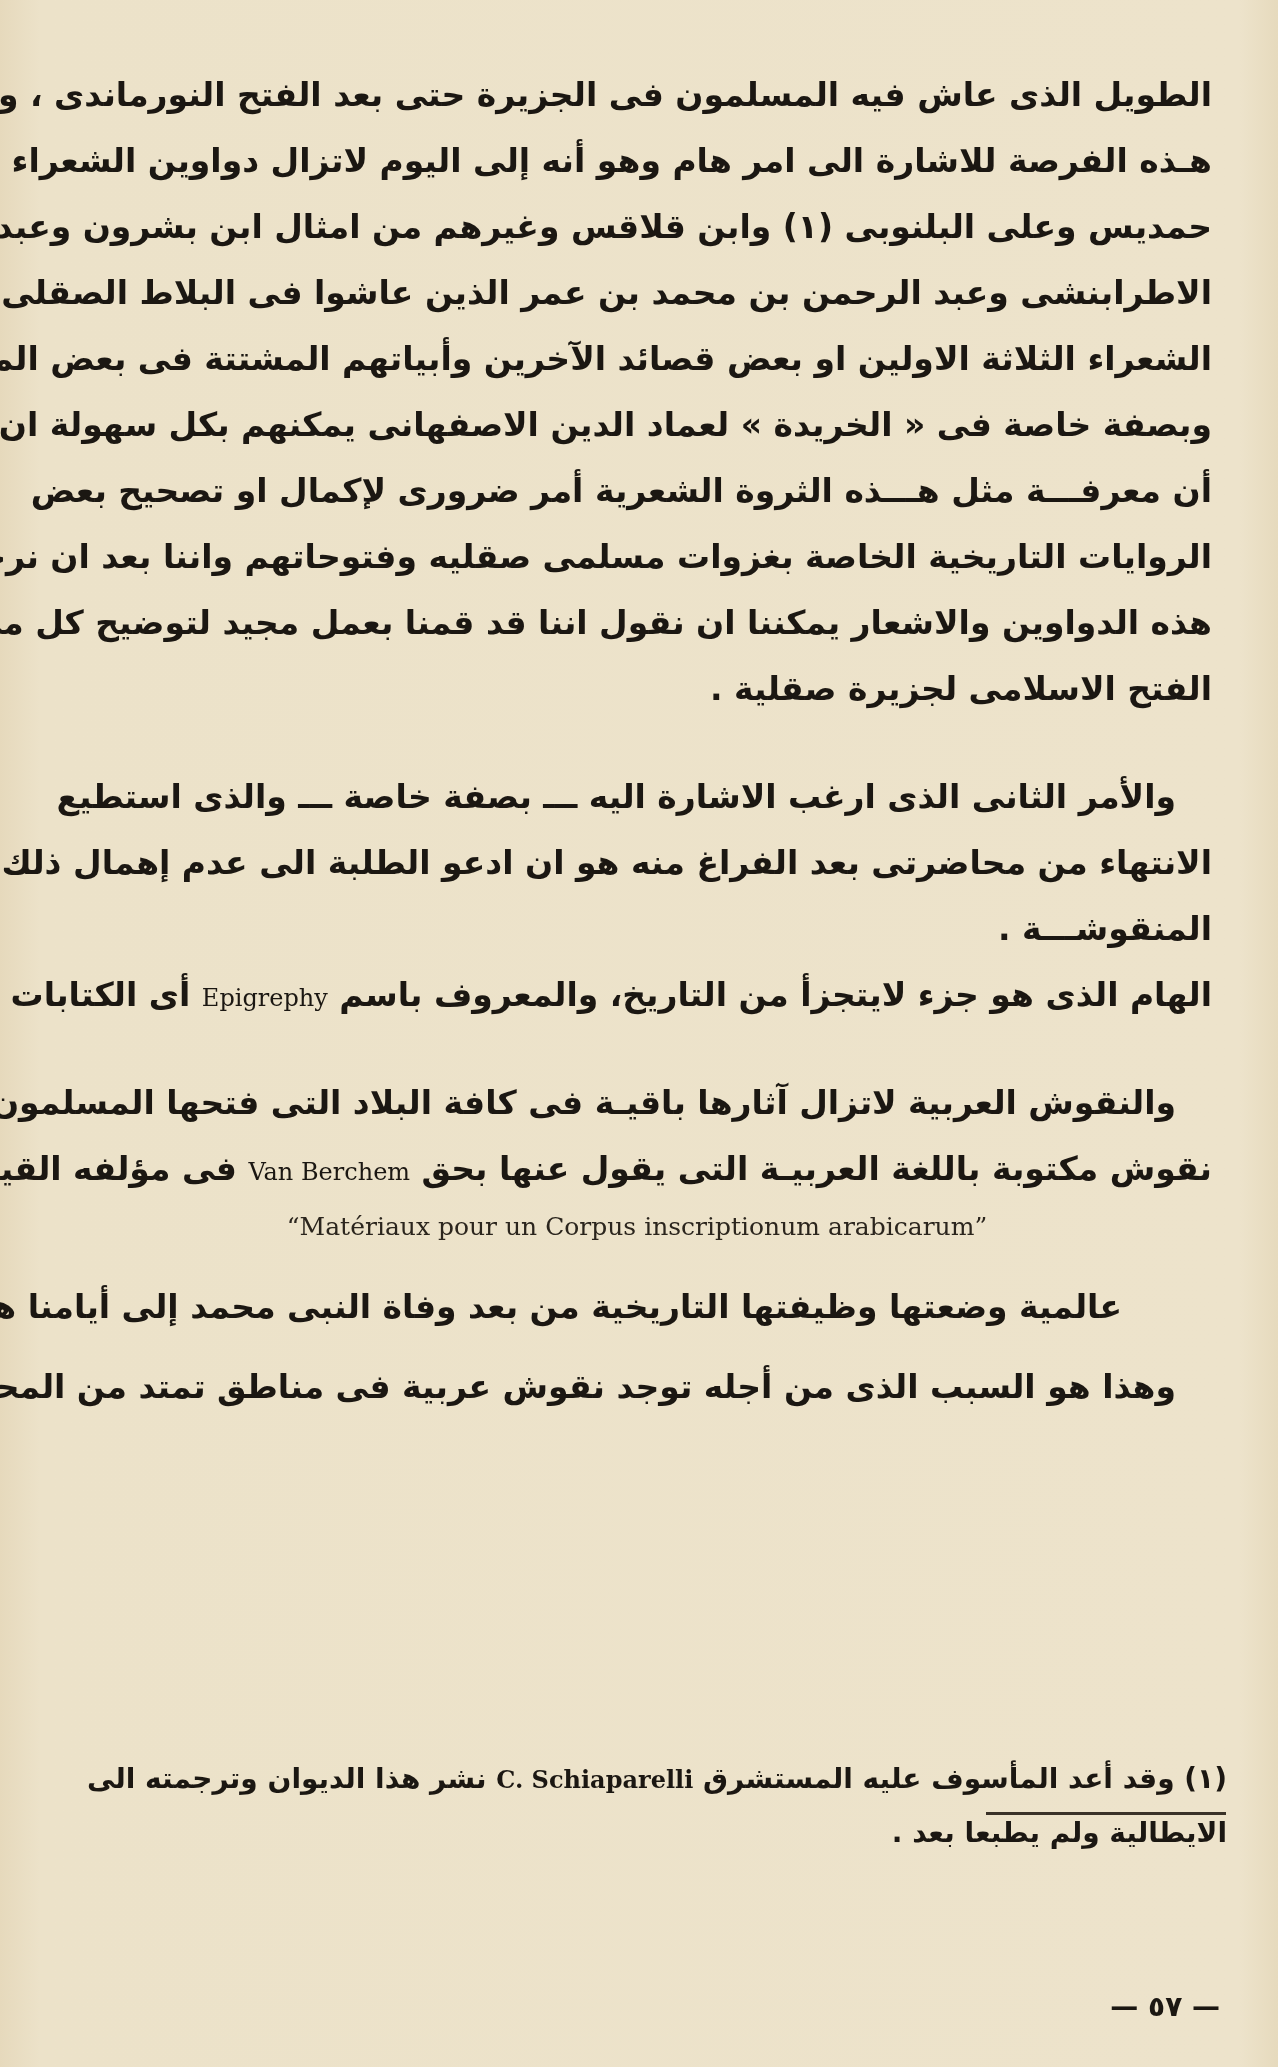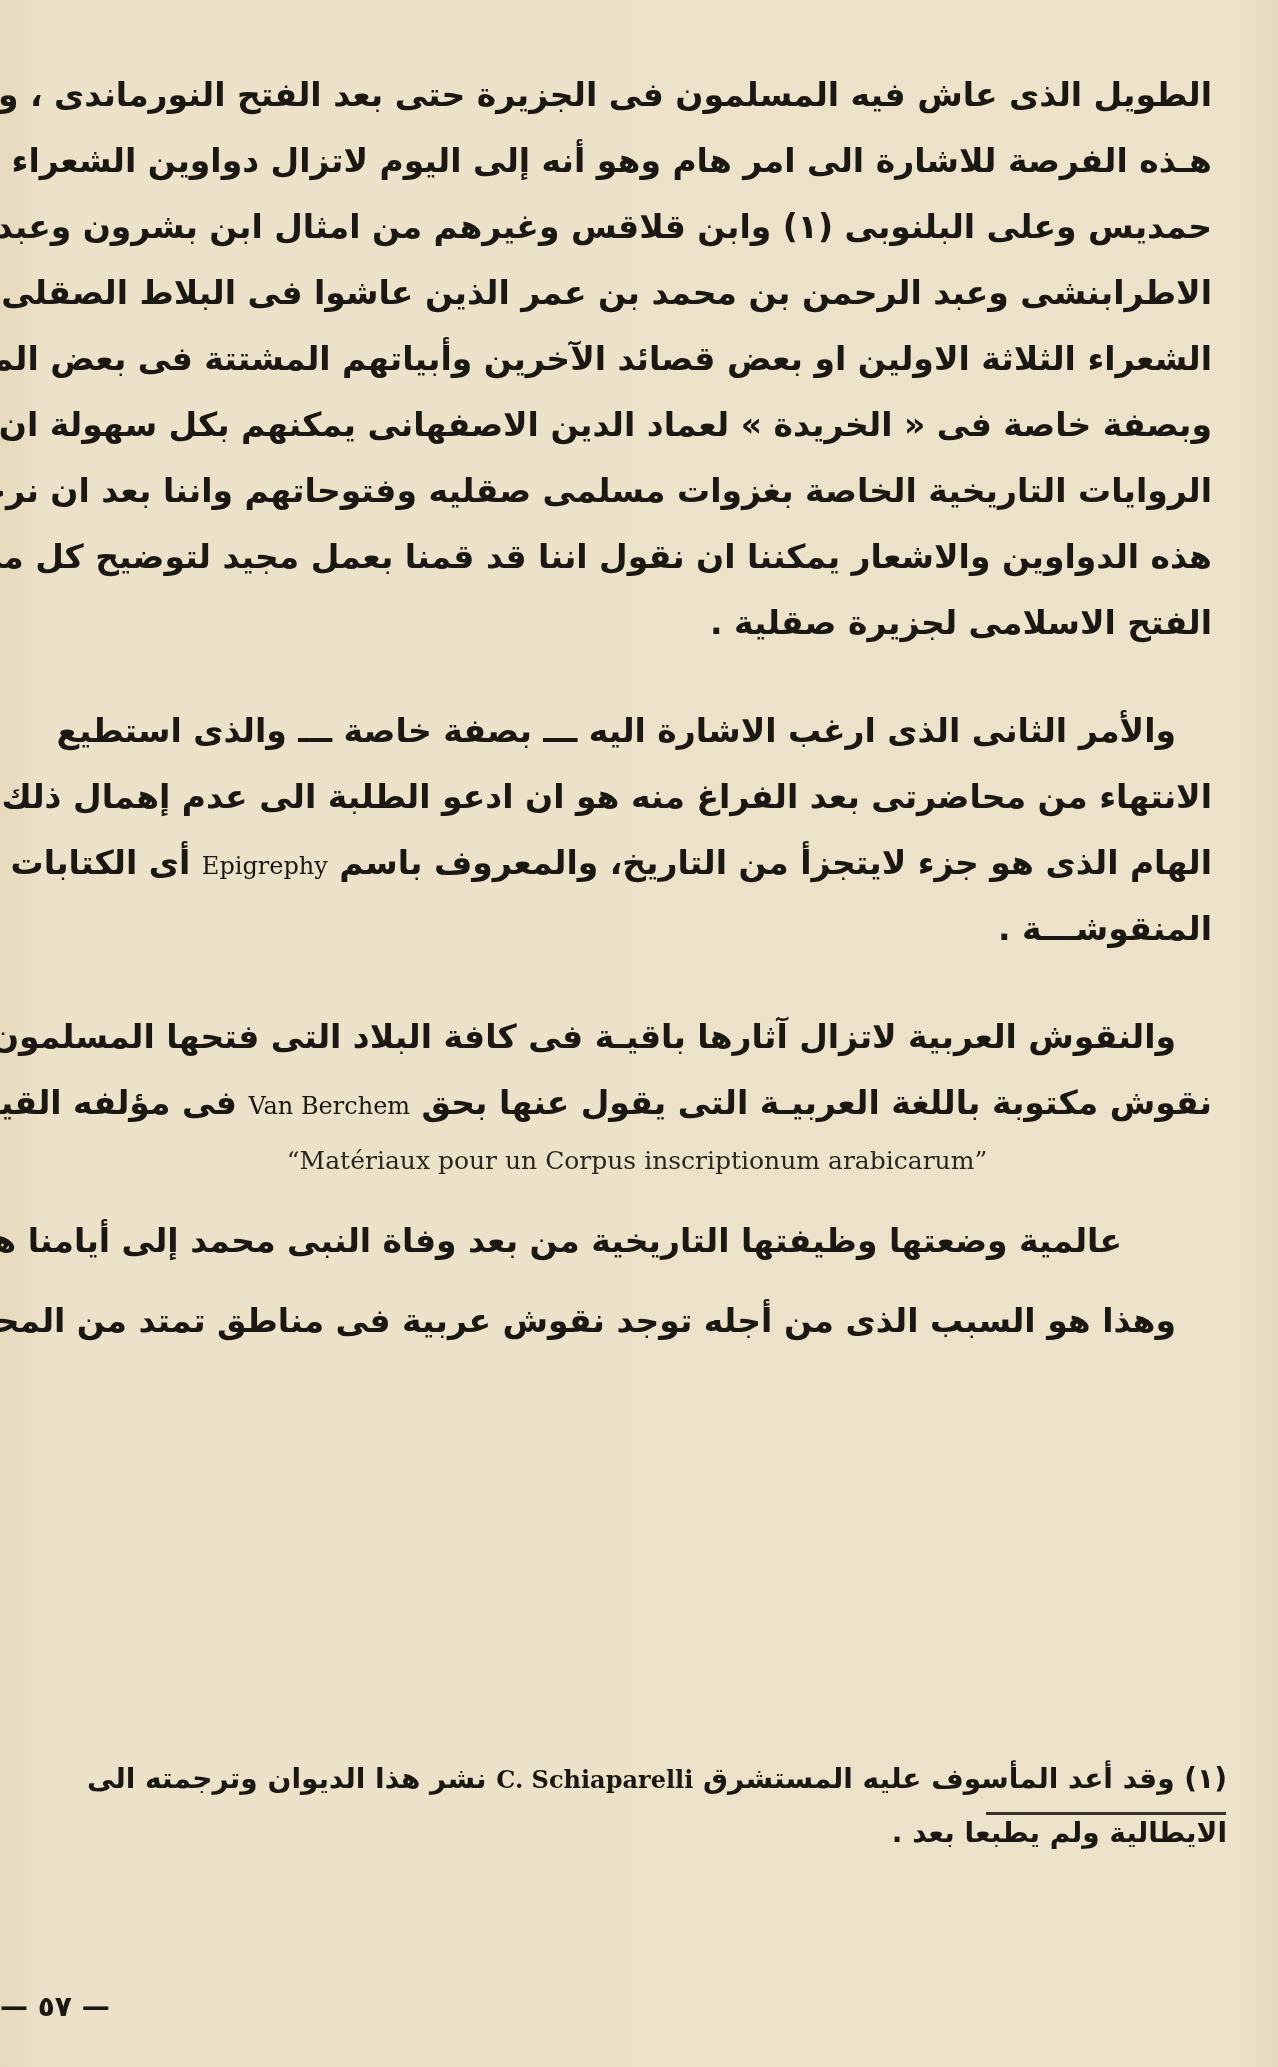--- a/index.html
+++ b/index.html
@@ -88,54 +88,55 @@
     }
     .footnotes .latin {
       font-size: 24px;
       font-weight: bold;
     }
     .page-number {
       position: absolute;
       left: 0;
       width: 1220px;
       top: 1990px;
-      text-align: left;
+      text-align: right;
       font-size: 28px;
       font-weight: bold;
       direction: rtl;
     }
   </style>
 </head>
 <body>
 
 <div class="page">
 
   <div>
     <div class="line">الطويل الذى عاش فيه المسلمون فى الجزيرة حتى بعد الفتح النورماندى ، وانى أنتهز</div>
     <div class="line">هـذه الفرصة للاشارة الى امر هام وهو  أنه إلى اليوم لاتزال دواوين الشعراء : ابن</div>
     <div class="line">حمديس وعلى البلنوبى (١) وابن قلاقس  وغيرهم من امثال ابن بشرون وعبد الرحمن</div>
     <div class="line">الاطرابنشى وعبد الرحمن بن محمد بن عمر الذين عاشوا فى البلاط الصقلى او الذين زاروا</div>
     <div class="line">الشعراء الثلاثة الاولين او بعض قصائد الآخرين وأبياتهم المشتتة فى بعض المؤلفات</div>
     <div class="line">وبصفة خاصة فى « الخريدة » لعماد الدين الاصفهانى يمكنهم بكل سهولة ان يلاحظوا</div>
+    <div class="line">أن معرفـــة مثل هـــذه الثروة الشعرية أمر ضرورى لإكمال او تصحيح بعض</div>
     <div class="line">الروايات التاريخية الخاصة بغزوات مسلمى صقليه وفتوحاتهم واننا بعد ان نرجع الى</div>
     <div class="line">هذه الدواوين والاشعار يمكننا ان نقول اننا قد قمنا بعمل مجيد لتوضيح كل مظاهر</div>
     <div class="line last">الفتح الاسلامى لجزيرة صقلية .</div>
   </div>
 
   <div class="para-gap"></div>
 
   <div>
     <div class="line indent">والأمر الثانى الذى ارغب الاشارة اليه ـــ بصفة خاصة ـــ والذى استطيع</div>
     <div class="line">الانتهاء من محاضرتى بعد الفراغ منه هو ان ادعو الطلبة الى عدم إهمال ذلك العنصر</div>
+    <div class="line last">المنقوشـــة .</div>
     <div class="line">
       <span>الهام الذى هو جزء لايتجزأ من التاريخ، والمعروف باسم</span>
       <span class="latin">Epigrephy</span>
       <span>أى الكتابات</span>
     </div>
-    <div class="line last">المنقوشـــة .</div>
   </div>
 
   <div class="para-gap"></div>
 
   <div>
     <div class="line indent">والنقوش العربية لاتزال آثارها باقيـة فى كافة البلاد التى فتحها المسلمون ، وهى</div>
     <div class="line">
       <span>نقوش مكتوبة باللغة العربيـة التى يقول عنها بحق</span>
       <span class="latin">Van Berchem</span>
       <span>فى مؤلفه القيم</span>

